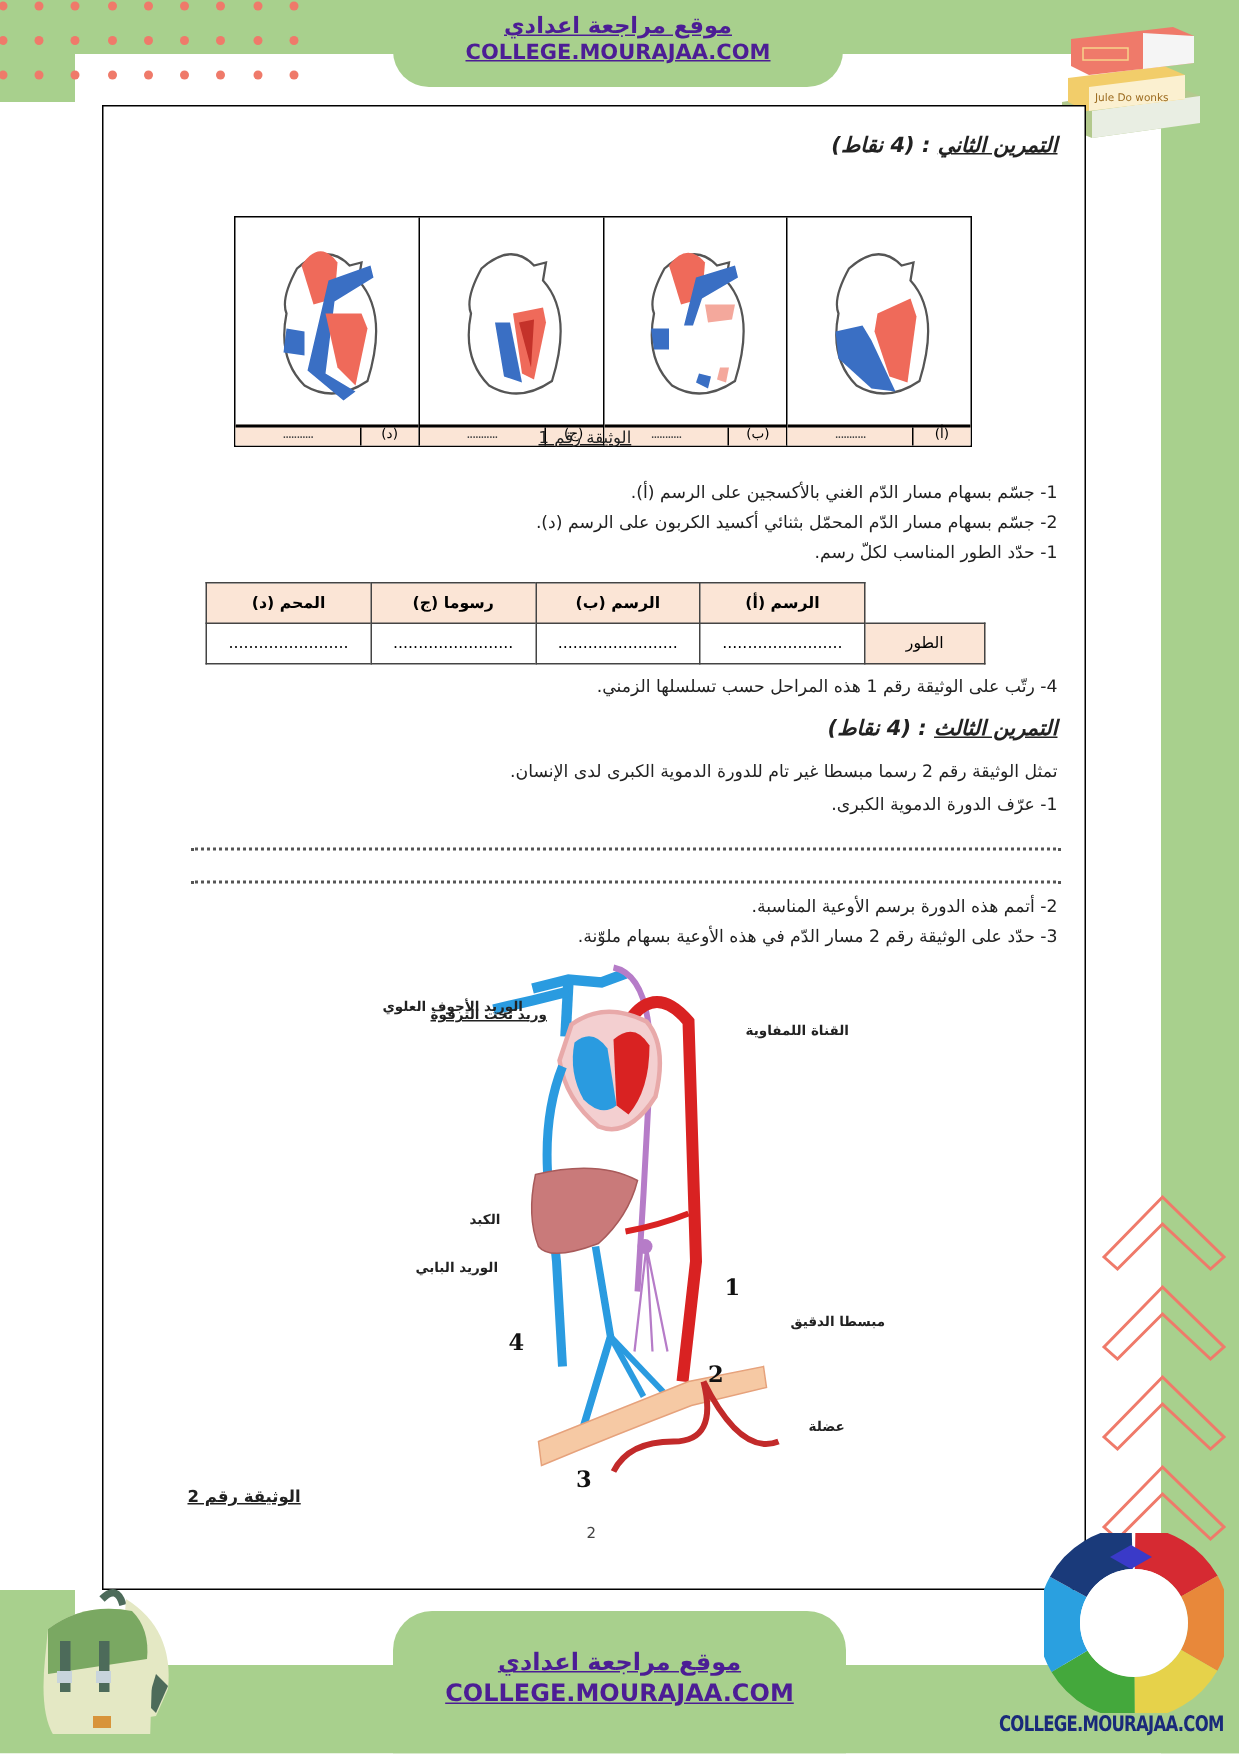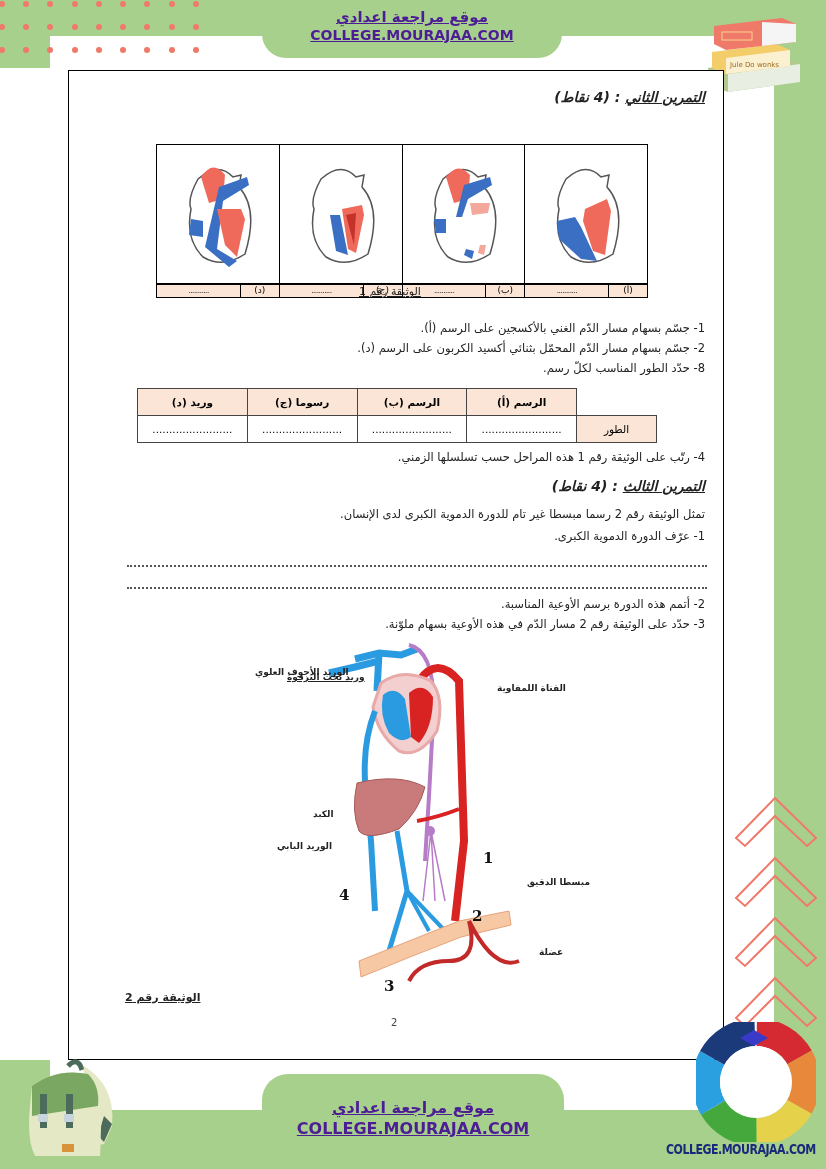--- a/index.html
+++ b/index.html
@@ -152,30 +152,30 @@
           <span class="dots-l">...........</span>
           <span class="let">(أ)</span>
         </div>
     </div>
   </div>
 
   <div class="abs rtl" style="left:290px;top:214px;font-size:11px;text-decoration:underline;">الوثيقة رقم 1</div>
 
   <div class="abs rtl txt" style="right:18px;top:250px;">1- جسّم بسهام مسار الدّم الغني بالأكسجين على الرسم (أ).</div>
   <div class="abs rtl txt" style="right:18px;top:270px;">2- جسّم بسهام مسار الدّم المحمّل بثنائي أكسيد الكربون على الرسم (د).</div>
-  <div class="abs rtl txt" style="right:18px;top:290px;">8- حدّد الطور المناسب لكلّ رسم.</div>
+  <div class="abs rtl txt" style="right:18px;top:290px;">1- حدّد الطور المناسب لكلّ رسم.</div>
 
   <table class="stage" style="right:66px;top:317px;width:520px;">
     <tbody>
         <tr>
       <td style="border:none;background:transparent;width:80px;"></td>
       <td class="hdr">الرسم (أ)</td>
       <td class="hdr">الرسم (ب)</td>
       <td class="hdr">رسوما (ج)</td>
-      <td class="hdr">وريد (د)</td>
+      <td class="hdr">المحم (د)</td>
     </tr>
     <tr>
       <td class="hdr" style="font-weight:normal;">الطور</td>
       <td>........................</td>
       <td>........................</td>
       <td>........................</td>
       <td>........................</td>
     </tr>
   </tbody>
     </table>

